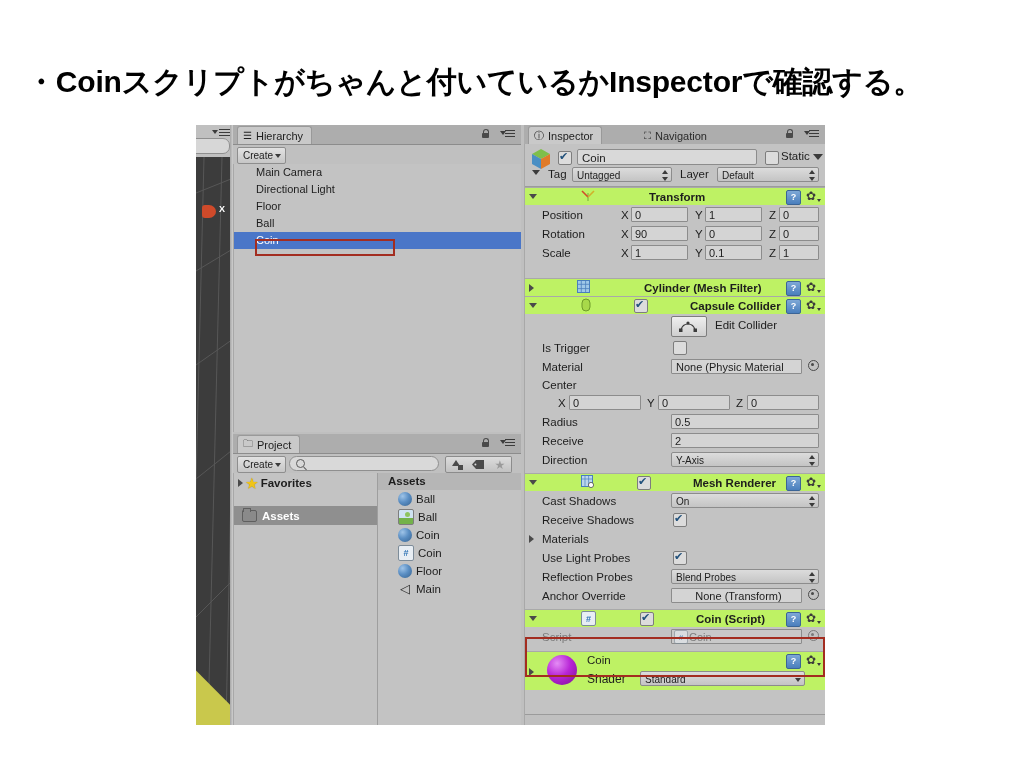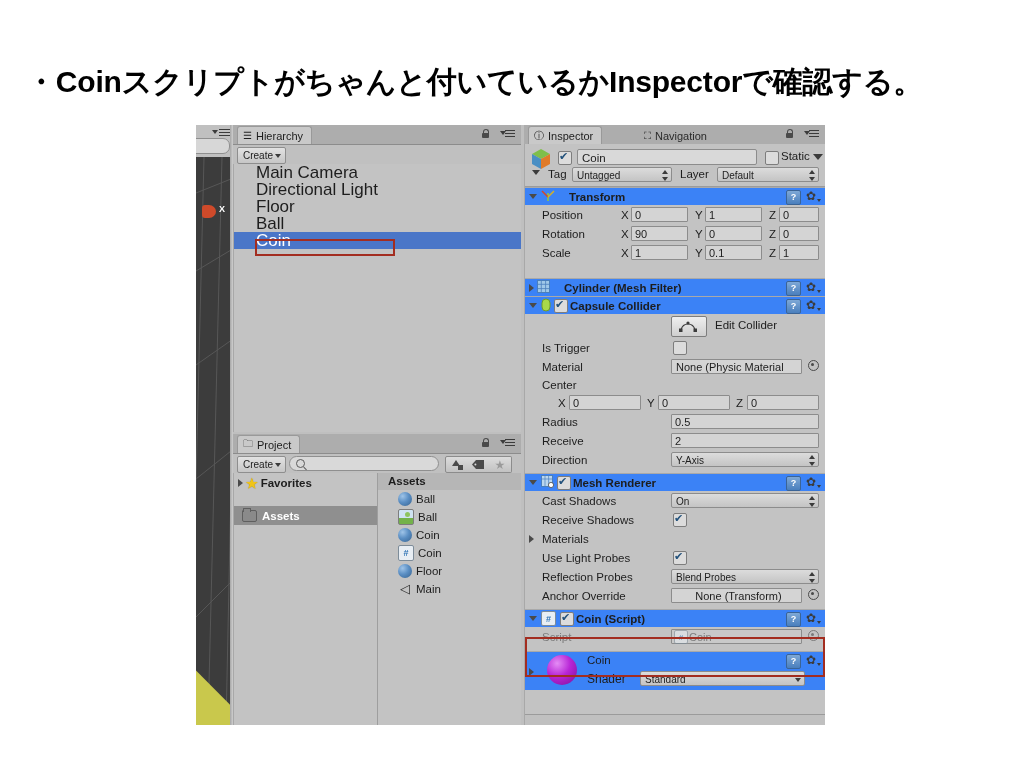--- a/index.html
+++ b/index.html
@@ -182,21 +182,21 @@
   
   #hierarchy-panel { left: 37px; top: 0; width: 288px; height: 307px; }
   .hier-body {
     position: absolute; left: 0; top: 39px; right: 0; bottom: 0;
     background: #c3c3c3;
     border-left: 1px solid #a8a8a8;
   }
   .hier-row {
     height: 17px; line-height: 17px;
     padding-left: 22px;
-    font-size: 17px; color: #1d1d1d;
+    font-size: 11px; color: #1d1d1d;
   }
   .hier-row.selected { background: #4a76c8; color: #ffffff; }
   .hier-sel-box {
     position: absolute; left: 22px; top: 114px;
     width: 140px; height: 17px;
     border: 2px solid #a32d20;
     box-sizing: border-box;
     pointer-events: none;
   }
 
@@ -335,24 +335,25 @@
     content:''; position: absolute; left: 0; width: 0; height: 0;
     border-left: 3px solid transparent; border-right: 3px solid transparent;
   }
   .popup .updown::before { top: 0; border-bottom: 4px solid #3b3b3b; }
   .popup .updown::after { bottom: 0; border-top: 4px solid #3b3b3b; }
   .popup.caret .updown::before { display: none; }
   .popup.caret .updown::after { bottom: 3px; }
 
   .comp-header {
     position: relative; height: 17px;
-    background: #3b82f6;
+    background: #bef264;
     border-top: 1px solid #a9a9a9;
     display: flex; align-items: center;
     padding-left: 4px;
+    gap: 40px;
   }
   .comp-title {
     font-size: 11.5px; font-weight: bold; margin-left: 2px;
   }
   .help-ic {
     position: absolute; right: 24px; top: 2px;
     width: 13px; height: 13px;
     background: linear-gradient(to bottom,#7ea8d6,#4a7fbd);
     border: 1px solid #3b6496; border-radius: 2px;
     color: #ffffff; font-size: 9px; font-weight: bold;

